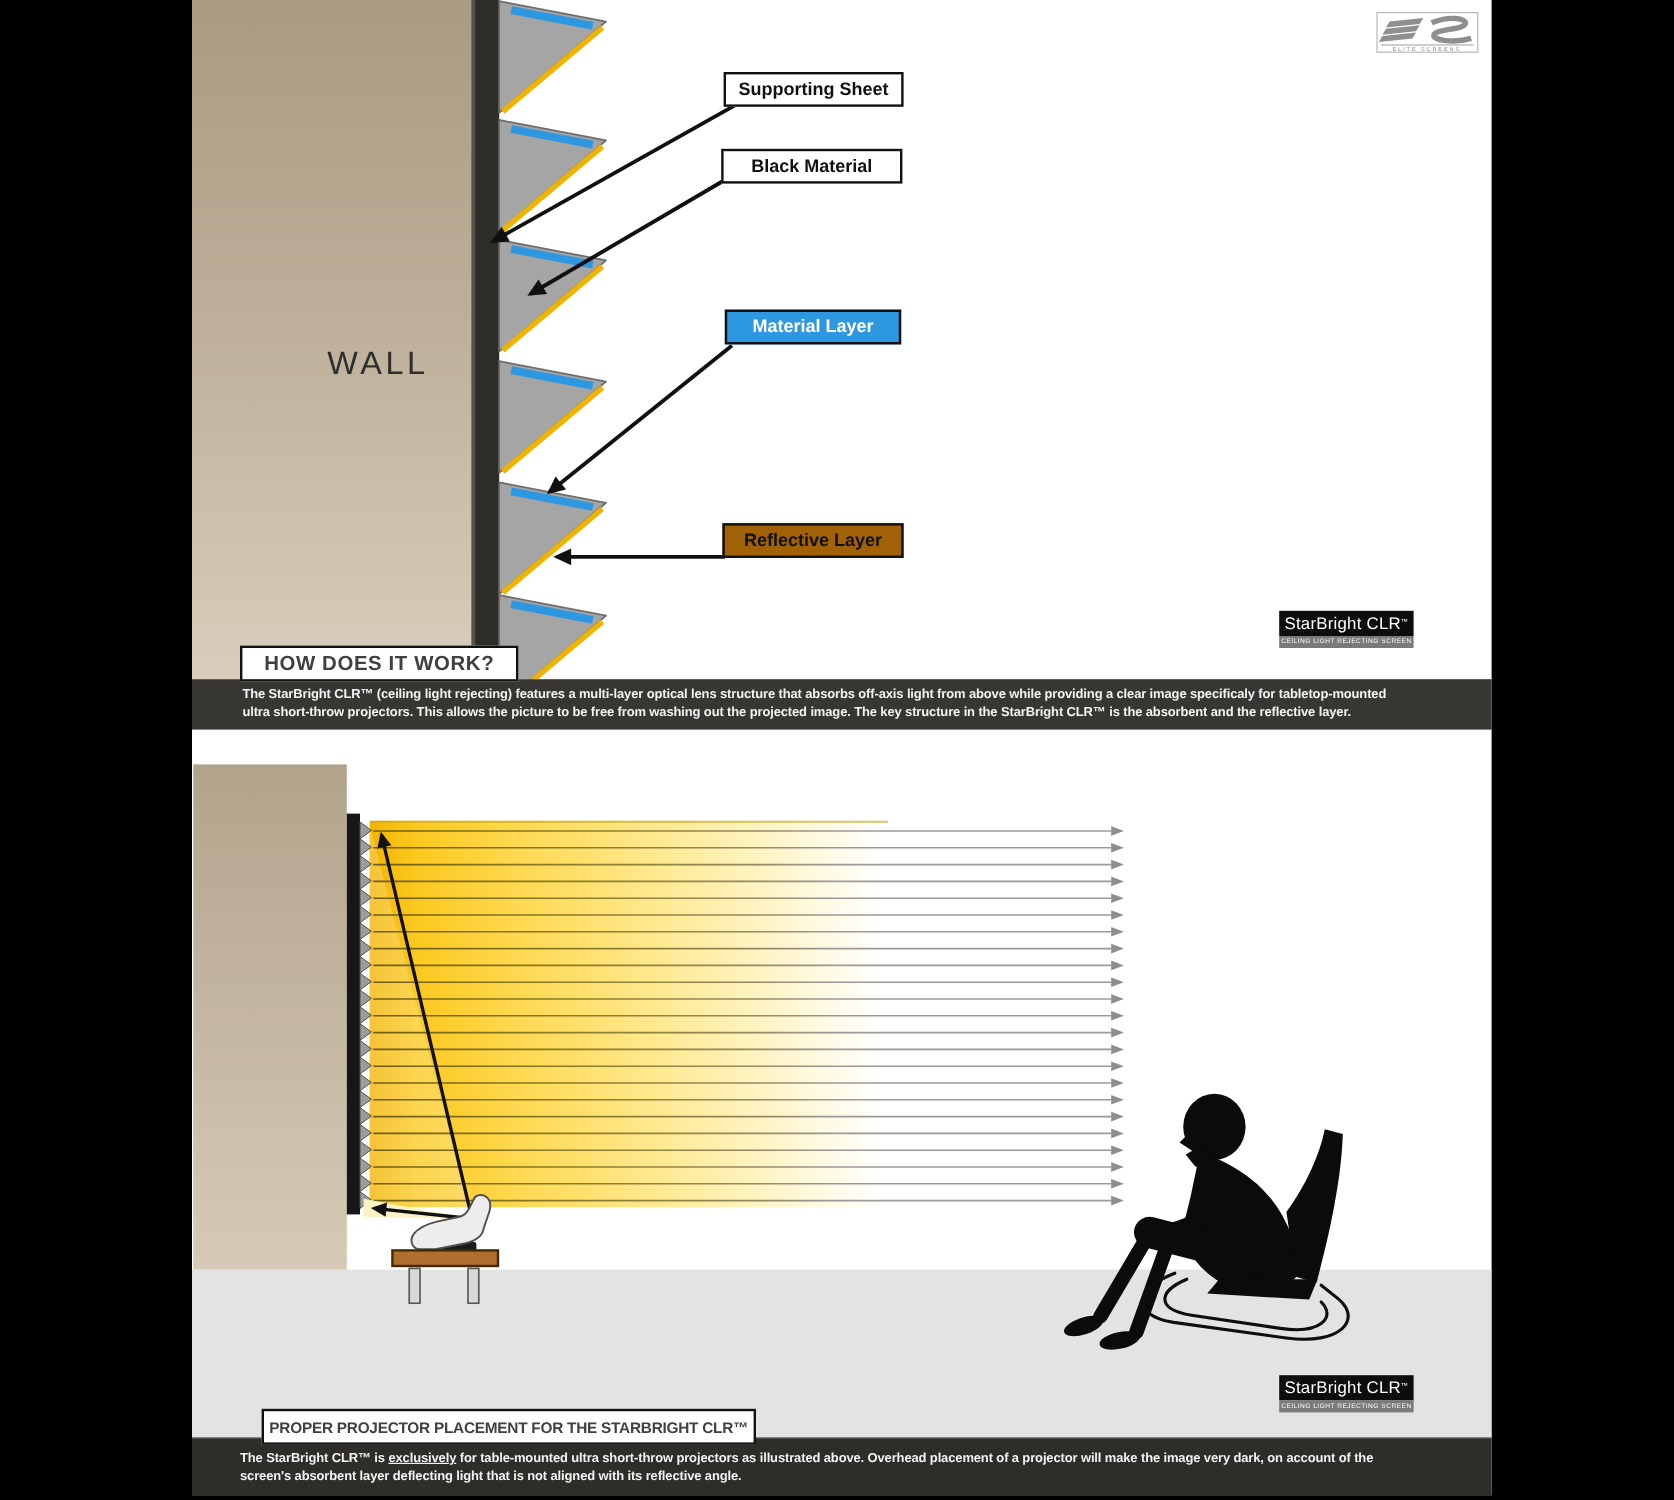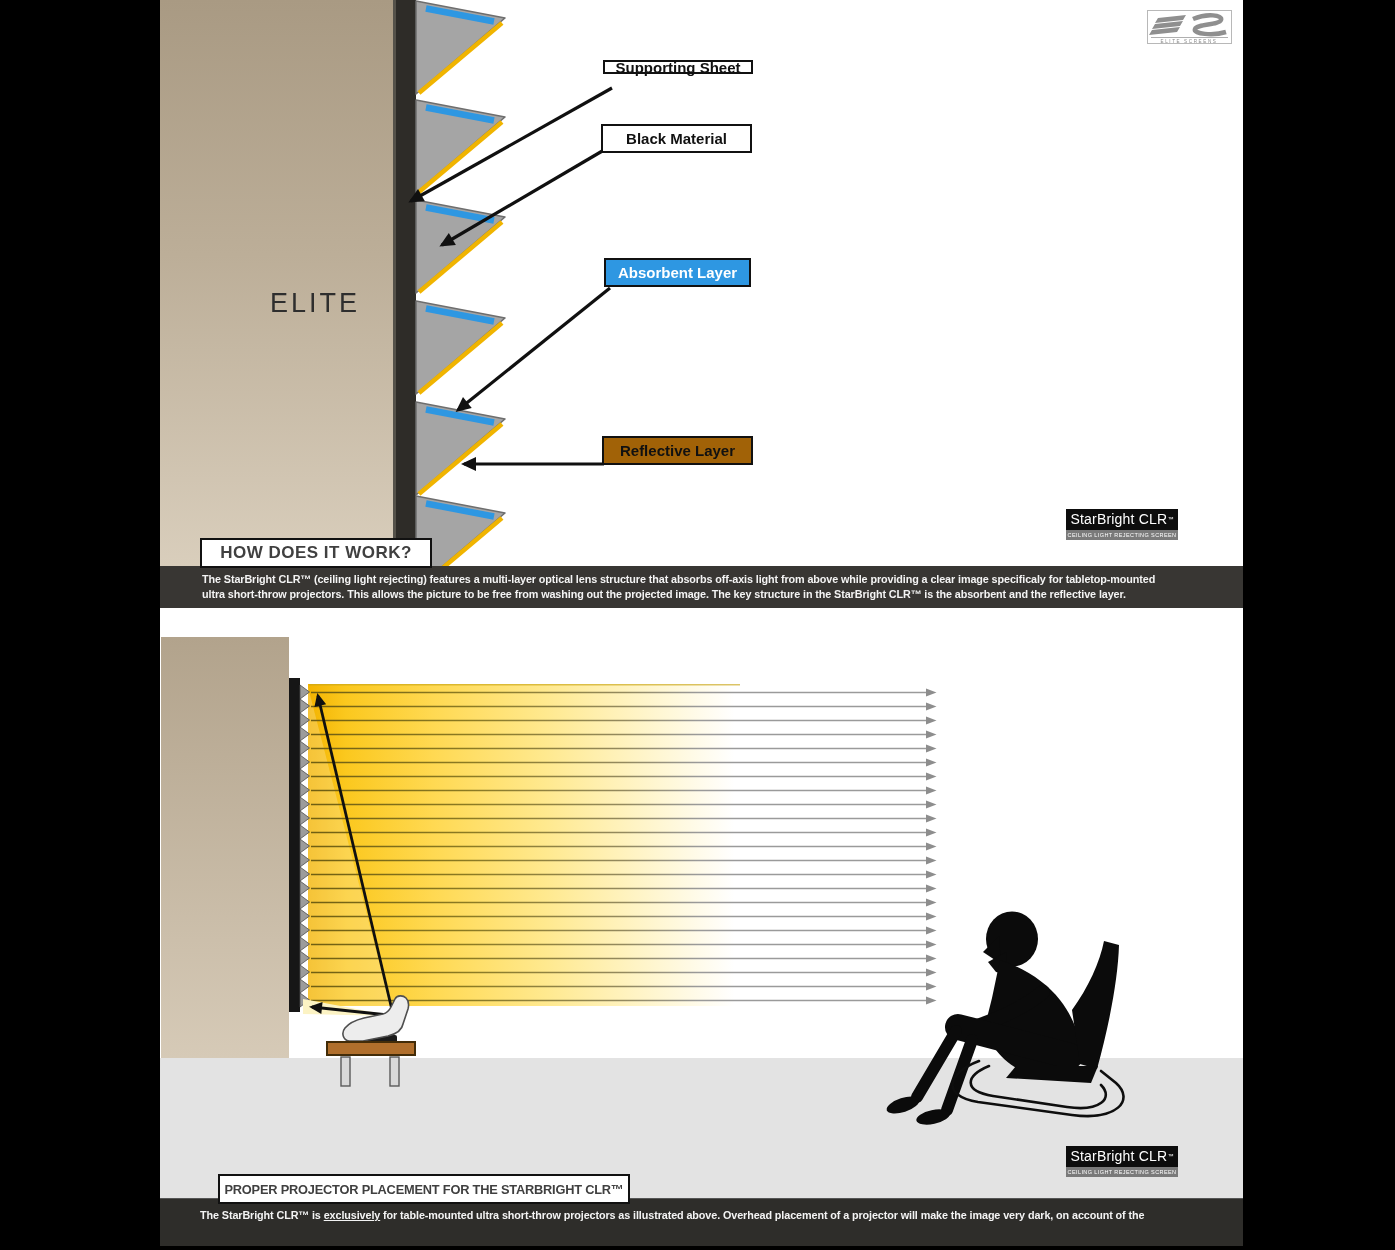--- a/index.html
+++ b/index.html
@@ -41,21 +41,21 @@
   
   #elite-logo{left:987px;top:10px;width:85px;height:34px;background:#fff;border:1px solid #b8b8b8;box-sizing:border-box;}
 </style>
 </head>
 <body>
 
 <div id="frame">
   <div id="content">
 
     <div class="abs wall-top"></div>
-    <div class="abs wall-label">ELITE</div>
+    <div class="abs wall-label">WALL</div>
 
     <svg class="layer" style="left:0;top:0" width="1083" height="566" viewBox="160 0 1083 566">
       <defs>
         <marker id="ah" markerUnits="userSpaceOnUse" markerWidth="17" markerHeight="16" refX="13" refY="8" orient="auto">
           <path d="M1,1 L16,8 L1,15 Z" fill="#101010"></path>
         </marker>
       </defs>
 
       <rect x="393" y="0" width="23" height="566" fill="#2e2c28"></rect>
       <rect x="393" y="0" width="3" height="566" fill="#55524a"></rect>
@@ -82,23 +82,23 @@
         </g>
 
       <g stroke="#101010" stroke-width="3.2">
         <line x1="612" y1="88" x2="411" y2="201" marker-end="url(#ah)"></line>
         <line x1="604" y1="150" x2="442" y2="245" marker-end="url(#ah)"></line>
         <line x1="610" y1="288" x2="458" y2="410" marker-end="url(#ah)"></line>
         <line x1="604" y1="464" x2="464" y2="464" marker-end="url(#ah)"></line>
       </g>
     </svg>
 
-    <div class="abs callout" style="left:443px;top:60px;width:150px;height:14px;">Supporting Sheet</div>
+    <div class="abs callout" style="left:443px;top:60px;width:150px;height:29px;">Supporting Sheet</div>
     <div class="abs callout" style="left:441px;top:124px;width:151px;height:29px;">Black Material</div>
-    <div class="abs callout blue" style="left:444px;top:258px;width:147px;height:29px;">Absorbent Layer</div>
+    <div class="abs callout blue" style="left:444px;top:258px;width:147px;height:29px;">Material Layer</div>
     <div class="abs callout yellow" style="left:442px;top:436px;width:151px;height:29px;">Reflective Layer</div>
 
     <div class="abs" id="elite-logo">
       <svg width="83" height="32" viewBox="0 0 83 32">
         <g fill="#8f8f8f">
           <path d="M10,7 L38,4 L35,9 L7,12 Z"></path>
           <path d="M7,13 L35,10 L32,15 L4,18 Z"></path>
           <path d="M4,19 L32,16 L29,21 L1,24 Z"></path>
         </g>
         <path d="M45,8 C59,2 75,4 73,9 C71,14 49,13 47,18 C45,23 65,25 78,21" stroke="#8f8f8f" stroke-width="4.5" fill="none"></path>
@@ -259,16 +259,17 @@
     </svg>
 
     <div class="badge" style="left:906px;top:1146px;">
       <div class="badge-main"><span>StarBright CLR</span><span class="tm">™</span></div>
       <div class="badge-sub">CEILING LIGHT REJECTING SCREEN</div>
     </div>
 
     <div class="abs header-box" id="proper-box">PROPER PROJECTOR PLACEMENT FOR THE STARBRIGHT CLR™</div>
     <div class="abs band" id="band-bottom">
       <div class="band-line"><span>The StarBright CLR™ is </span><span class="und">exclusively</span><span> for table-mounted ultra short-throw projectors as illustrated above. Overhead placement of a projector will make the image very dark, on account of the</span></div>
+      <div class="band-line">screen's absorbent layer deflecting light that is not aligned with its reflective angle.</div>
     </div>
 
   </div>
 </div>
 
 </body></html>

